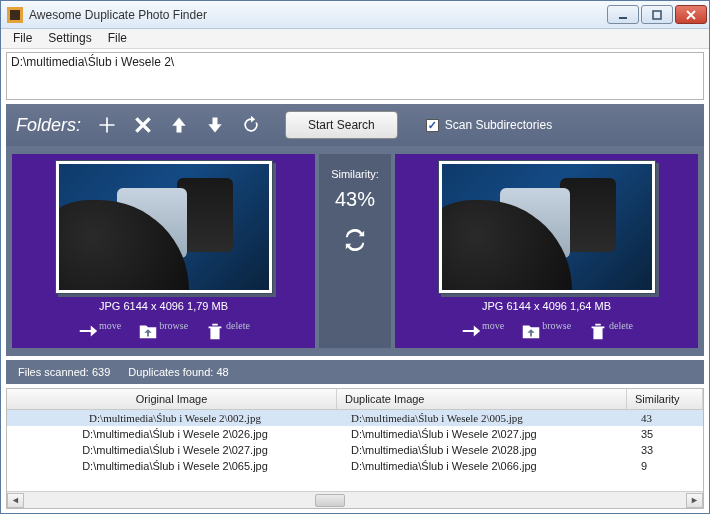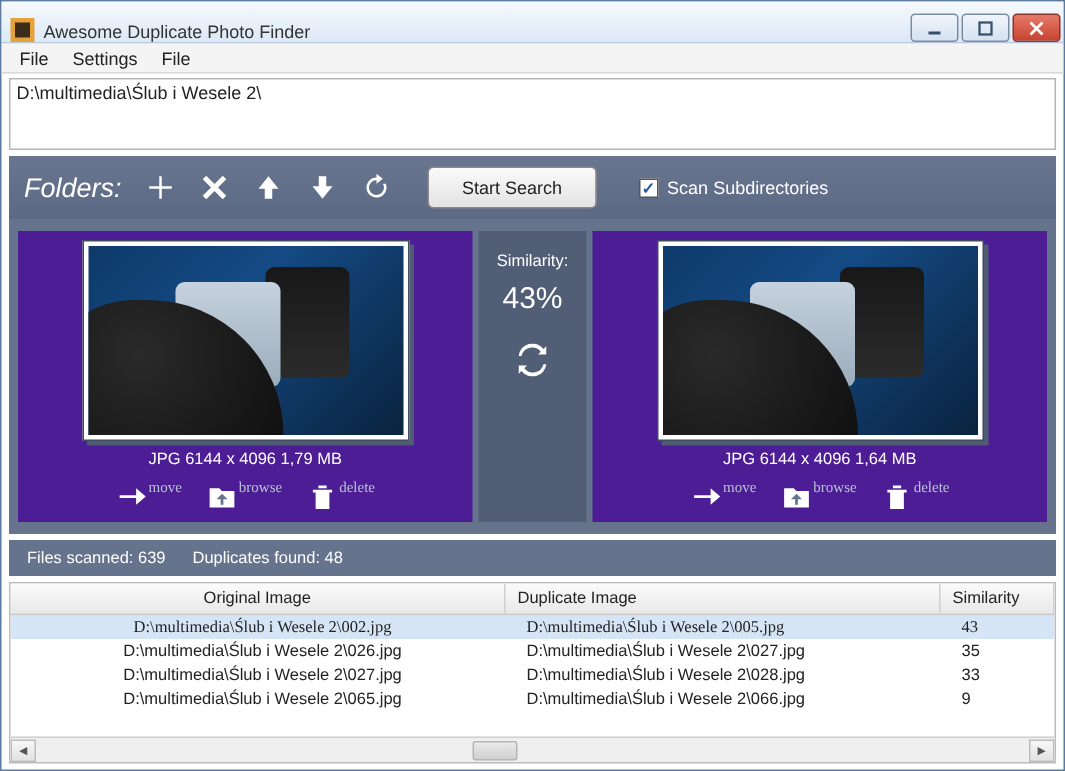--- a/index.html
+++ b/index.html
@@ -1,27 +1,27 @@
 <!DOCTYPE html>
 <html><head>
 <meta charset="utf-8">
 <style>
   * { box-sizing: border-box; margin: 0; padding: 0; }
   body { font-family: "Segoe UI", Tahoma, sans-serif; font-size: 12px; background: #fff; width: 710px; height: 514px; overflow: hidden; display:flex; flex-direction:column; border:1px solid #5a7aa0;}
   
-  .titlebar { height: 28px; background: linear-gradient(#f5f9fd,#dde9f7); display:flex; align-items:flex-end; padding:0 2px 0 6px; border-bottom:1px solid #b8c7d9;}
+  .titlebar { height: 28px; background: linear-gradient(#f5f9fd,#dde9f7); display:flex; align-items:center; padding:0 2px 0 6px; border-bottom:1px solid #b8c7d9;}
   .titlebar .appicon { width:16px; height:16px; background:#e5a238; margin-right:6px; display:inline-block; position:relative; }
   .titlebar .appicon::after{content:"";position:absolute;inset:3px;background:#3b2b1a;}
   .titlebar .title { color:#333; font-size:12px; flex:1; }
   .winbtns { display:flex; gap:0; }
   .winbtn { width:32px; height:19px; border:1px solid #7a8ca0; background:linear-gradient(#f0f5fb,#d5e2f1); border-radius:3px; margin-left:2px; display:flex; align-items:center; justify-content:center; color:#35506b; font-size:10px;}
   .winbtn.close { background:linear-gradient(#e67a6a,#c74330); color:#fff; border-color:#8b352a;}
   .winbtn svg{width:10px;height:10px;}
   
-  .menubar { height:20px; background:#f4f4f4; display:flex; align-items:center; gap:4px; padding:0 6px; border-bottom:1px solid #d8d8d8;}
+  .menubar { height:20px; background:#f4f4f4; display:flex; gap:4px; padding:0 6px; border-bottom:1px solid #d8d8d8;}
   .menubar span { padding:2px 6px; color:#222; }
   
   .pathbox { border:1px solid #b5b5b5; margin:3px 5px 0 5px; height:48px; background:#fff; padding:2px 4px; color:#222; font-size:12px; overflow:auto;}
   
   .midpanel { background:#65738c; margin:4px 5px 0 5px; display:flex; flex-direction:column;}
   .toolbar { height:42px; background:linear-gradient(#6a7690,#5b6984); display:flex; align-items:center; padding:0 10px; gap:10px;}
   .toolbar .lbl { color:#fff; font-size:18px; font-style:italic; margin-right:6px;}
   .tool-icons { display:flex; gap:16px; align-items:center; }
   .tool-icons .ticon { color:#fff; display:flex; align-items:center; justify-content:center; width:20px; height:20px;}
   .tool-icons svg { fill:#fff; width:20px; height:20px; }

